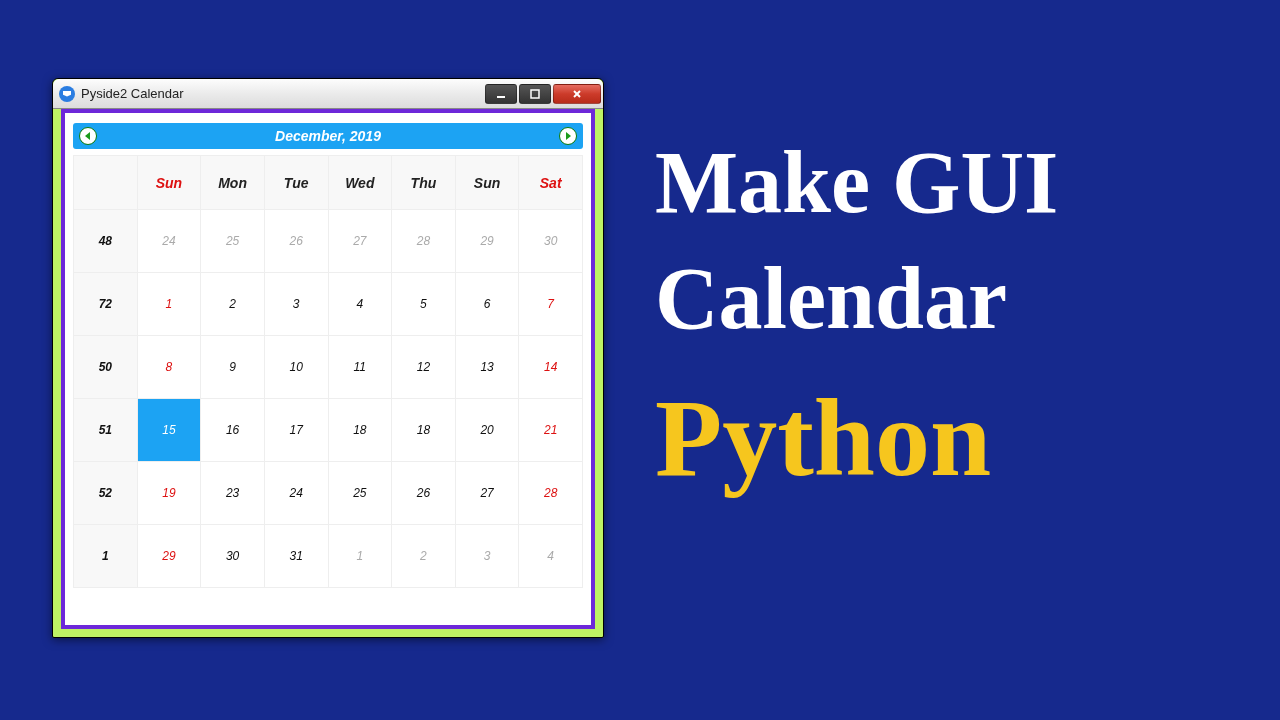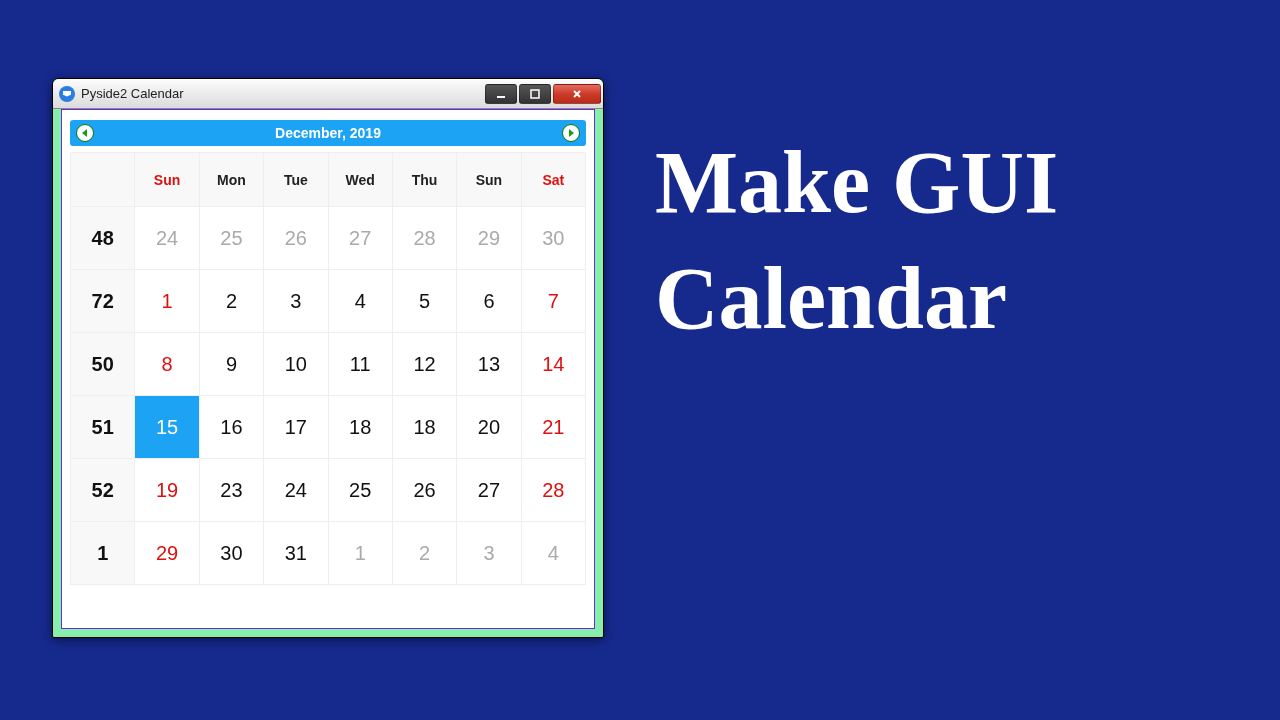--- a/index.html
+++ b/index.html
@@ -10,21 +10,21 @@
   font-family: "Segoe UI", Tahoma, sans-serif;
   position: relative;
   overflow: hidden;
 }
 .window {
   position: absolute;
   left: 52px;
   top: 78px;
   width: 552px;
   height: 560px;
-  background: #86efac;
+  background: #bef264;
   border: 1px solid #000;
   border-radius: 6px 6px 2px 2px;
   box-shadow: 0 2px 10px rgba(0,0,0,0.5);
 }
 .titlebar {
   height: 30px;
   background: linear-gradient(to bottom, #fdfdfd 0%, #ebebeb 50%, #dcdcdc 100%);
   border-radius: 6px 6px 0 0;
   display: flex;
   align-items: center;
@@ -73,21 +73,22 @@
 }
 .winbtn.close {
   width: 48px;
   background: linear-gradient(to bottom, #e56b5f 0%, #cc3b2a 50%, #b82b1a 100%);
 }
 .winbtn svg { width: 12px; height: 12px; }
 .client-area {
   position: absolute;
   top: 30px; left: 8px; right: 8px; bottom: 8px;
   background: #fff;
-  border: 1px solid #6d28d9;
+  border: 4px solid #6d28d9;
+  font-style: italic;
 }
 .month-nav {
   margin: 10px 8px 6px 8px;
   height: 26px;
   background: #1ca3f3;
   border-radius: 3px;
   display: flex;
   align-items: center;
   justify-content: space-between;
   padding: 0 6px;
@@ -120,21 +121,21 @@
 .cal-table th {
   height: 54px;
   background: #f8f8f8;
   font-size: 14px;
   font-weight: 600;
   color: #222;
 }
 .cal-table th.weekend { color: #d11; }
 .cal-table td {
   height: 63px;
-  font-size: 20px;
+  font-size: 12px;
   color: #111;
   background: #fff;
 }
 .cal-table td.weeknum {
   background: #f8f8f8;
   font-weight: 600;
 }
 .cal-table td.weekend { color: #d11; }
 .cal-table td.outside { color: #aaa; }
 .cal-table td.outside.weekend { color: #aaa; }
@@ -278,13 +279,14 @@
             <td class="weekend outside">4</td>
           </tr>
         </tbody>
     </table>
   </div>
 </div>
 
 <div class="headline">
   <div class="l1">Make GUI</div>
   <div class="l2">Calendar</div>
+  <div class="l3">Python</div>
 </div>
 
 </body></html>

